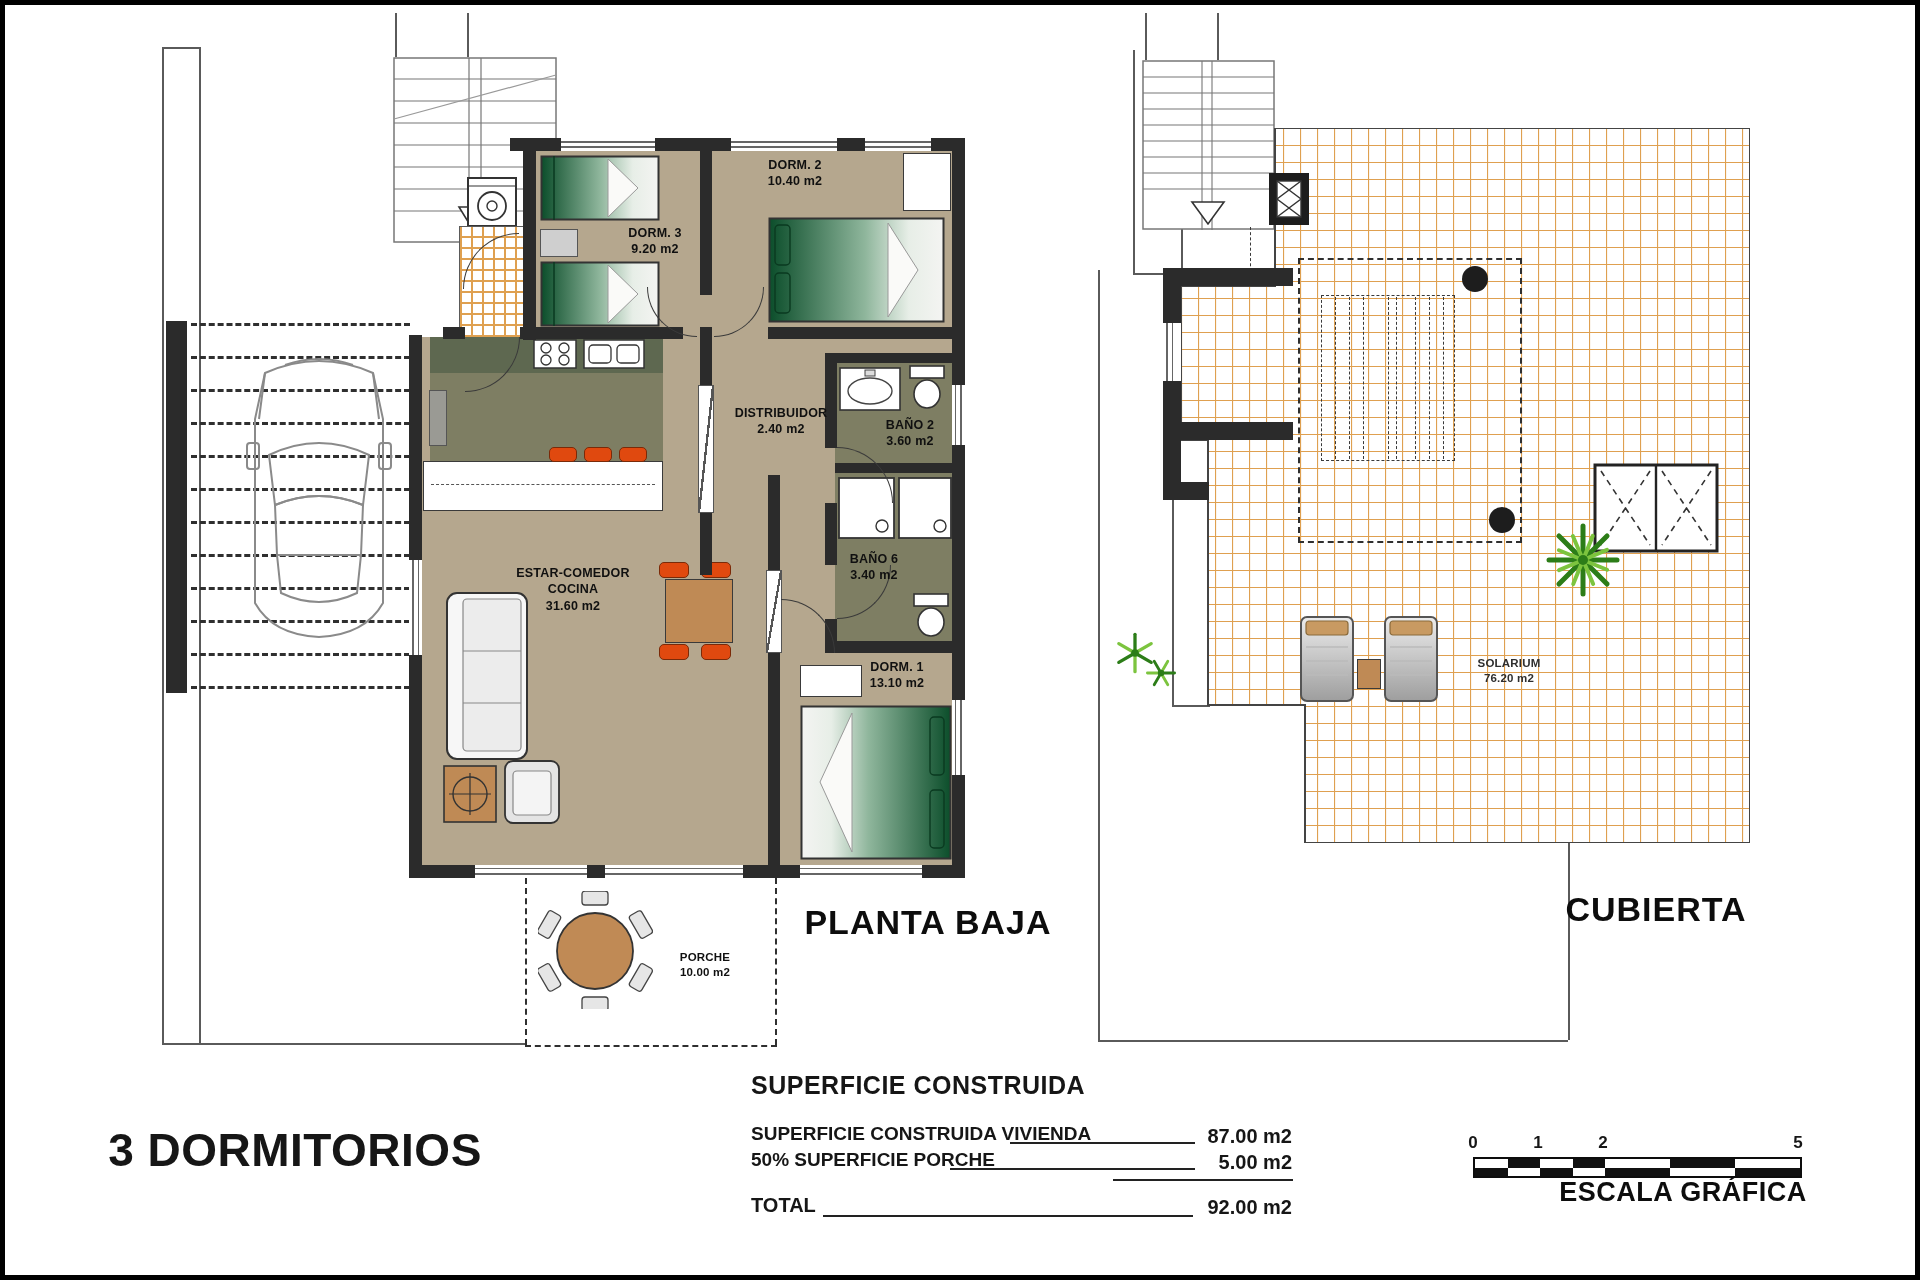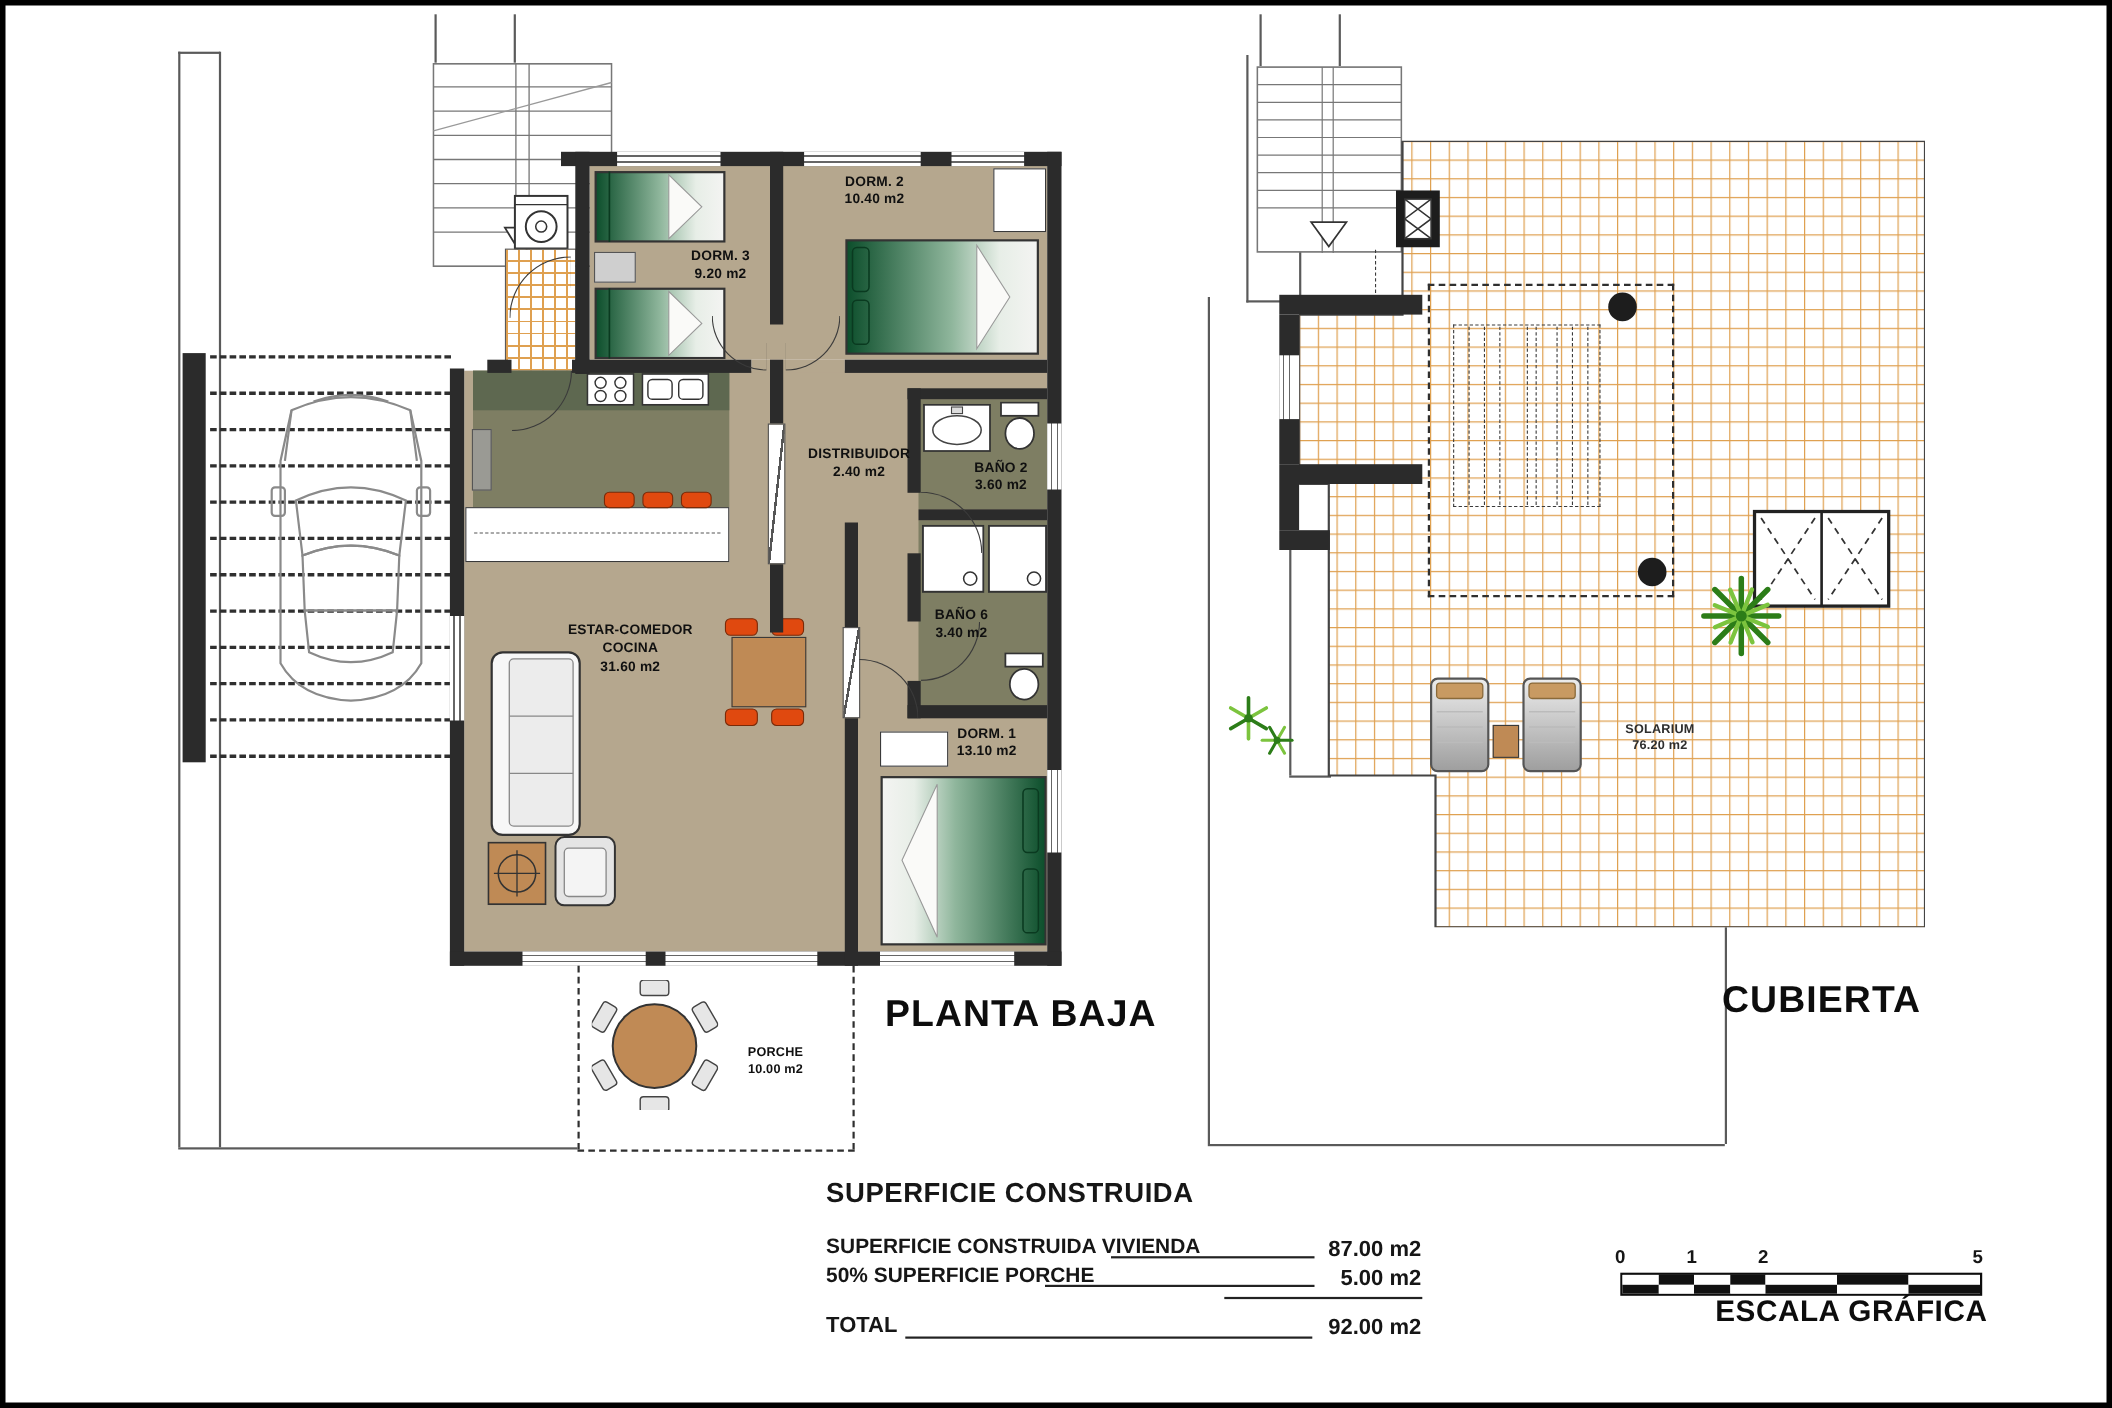--- a/index.html
+++ b/index.html
@@ -471,20 +471,21 @@
     </svg>
 
     <div class="rlabel" style="left:1504px;top:666px;font-size:11.5px;color:#2e2e2e;">
       <div>SOLARIUM</div>
       <div>76.20 m2</div>
     </div>
     <div class="caption" style="left:1651px;top:885px;">CUBIERTA</div>
   </div>
 
   <div class="title" style="left:75px;top:1120px;width:430px;">
+    <div>3 DORMITORIOS</div>
   </div>
 
   <div>
     <div class="tbl-hdr" style="left:746px;top:1066px;">SUPERFICIE CONSTRUIDA</div>
     <div class="tbl-lbl" style="left:746px;top:1118px;">SUPERFICIE CONSTRUIDA VIVIENDA</div>
     <div class="leader" style="left:1005px;top:1137px;width:185px;"></div>
     <div class="tbl-val" style="left:1147px;top:1120px;">87.00 m2</div>
     <div class="tbl-lbl" style="left:746px;top:1144px;">50% SUPERFICIE PORCHE</div>
     <div class="leader" style="left:945px;top:1163px;width:245px;"></div>
     <div class="tbl-val" style="left:1147px;top:1146px;">5.00 m2</div>

